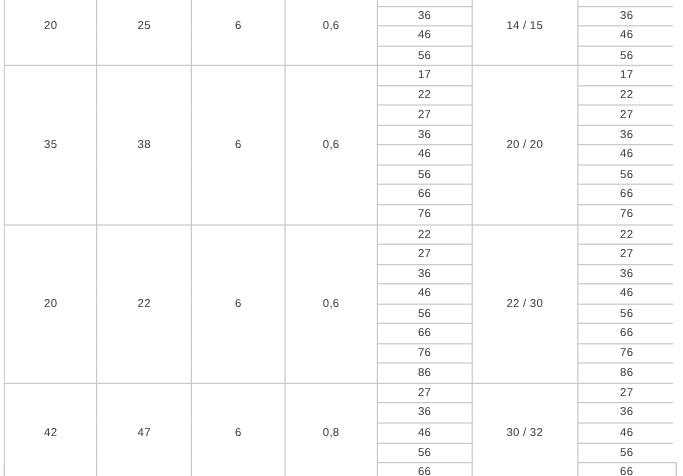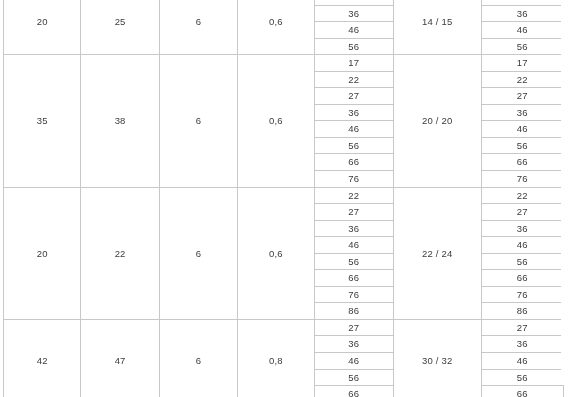--- a/index.html
+++ b/index.html
@@ -178,21 +178,21 @@
         <tr>
           <td class="len">76</td>
           <td class="teal-len">76</td>
         </tr>
         <tr>
           <td class="grp" rowspan="8">20</td>
           <td class="grp" rowspan="8">22</td>
           <td class="grp" rowspan="8">6</td>
           <td class="grp" rowspan="8">0,6</td>
           <td class="len">22</td>
-          <td class="teal-label" rowspan="8">22 / 24</td>
+          <td class="teal-label" rowspan="8">22 / 30</td>
           <td class="teal-len">22</td>
         </tr>
         <tr>
           <td class="len">27</td>
           <td class="teal-len">27</td>
         </tr>
         <tr>
           <td class="len">36</td>
           <td class="teal-len">36</td>
         </tr>

